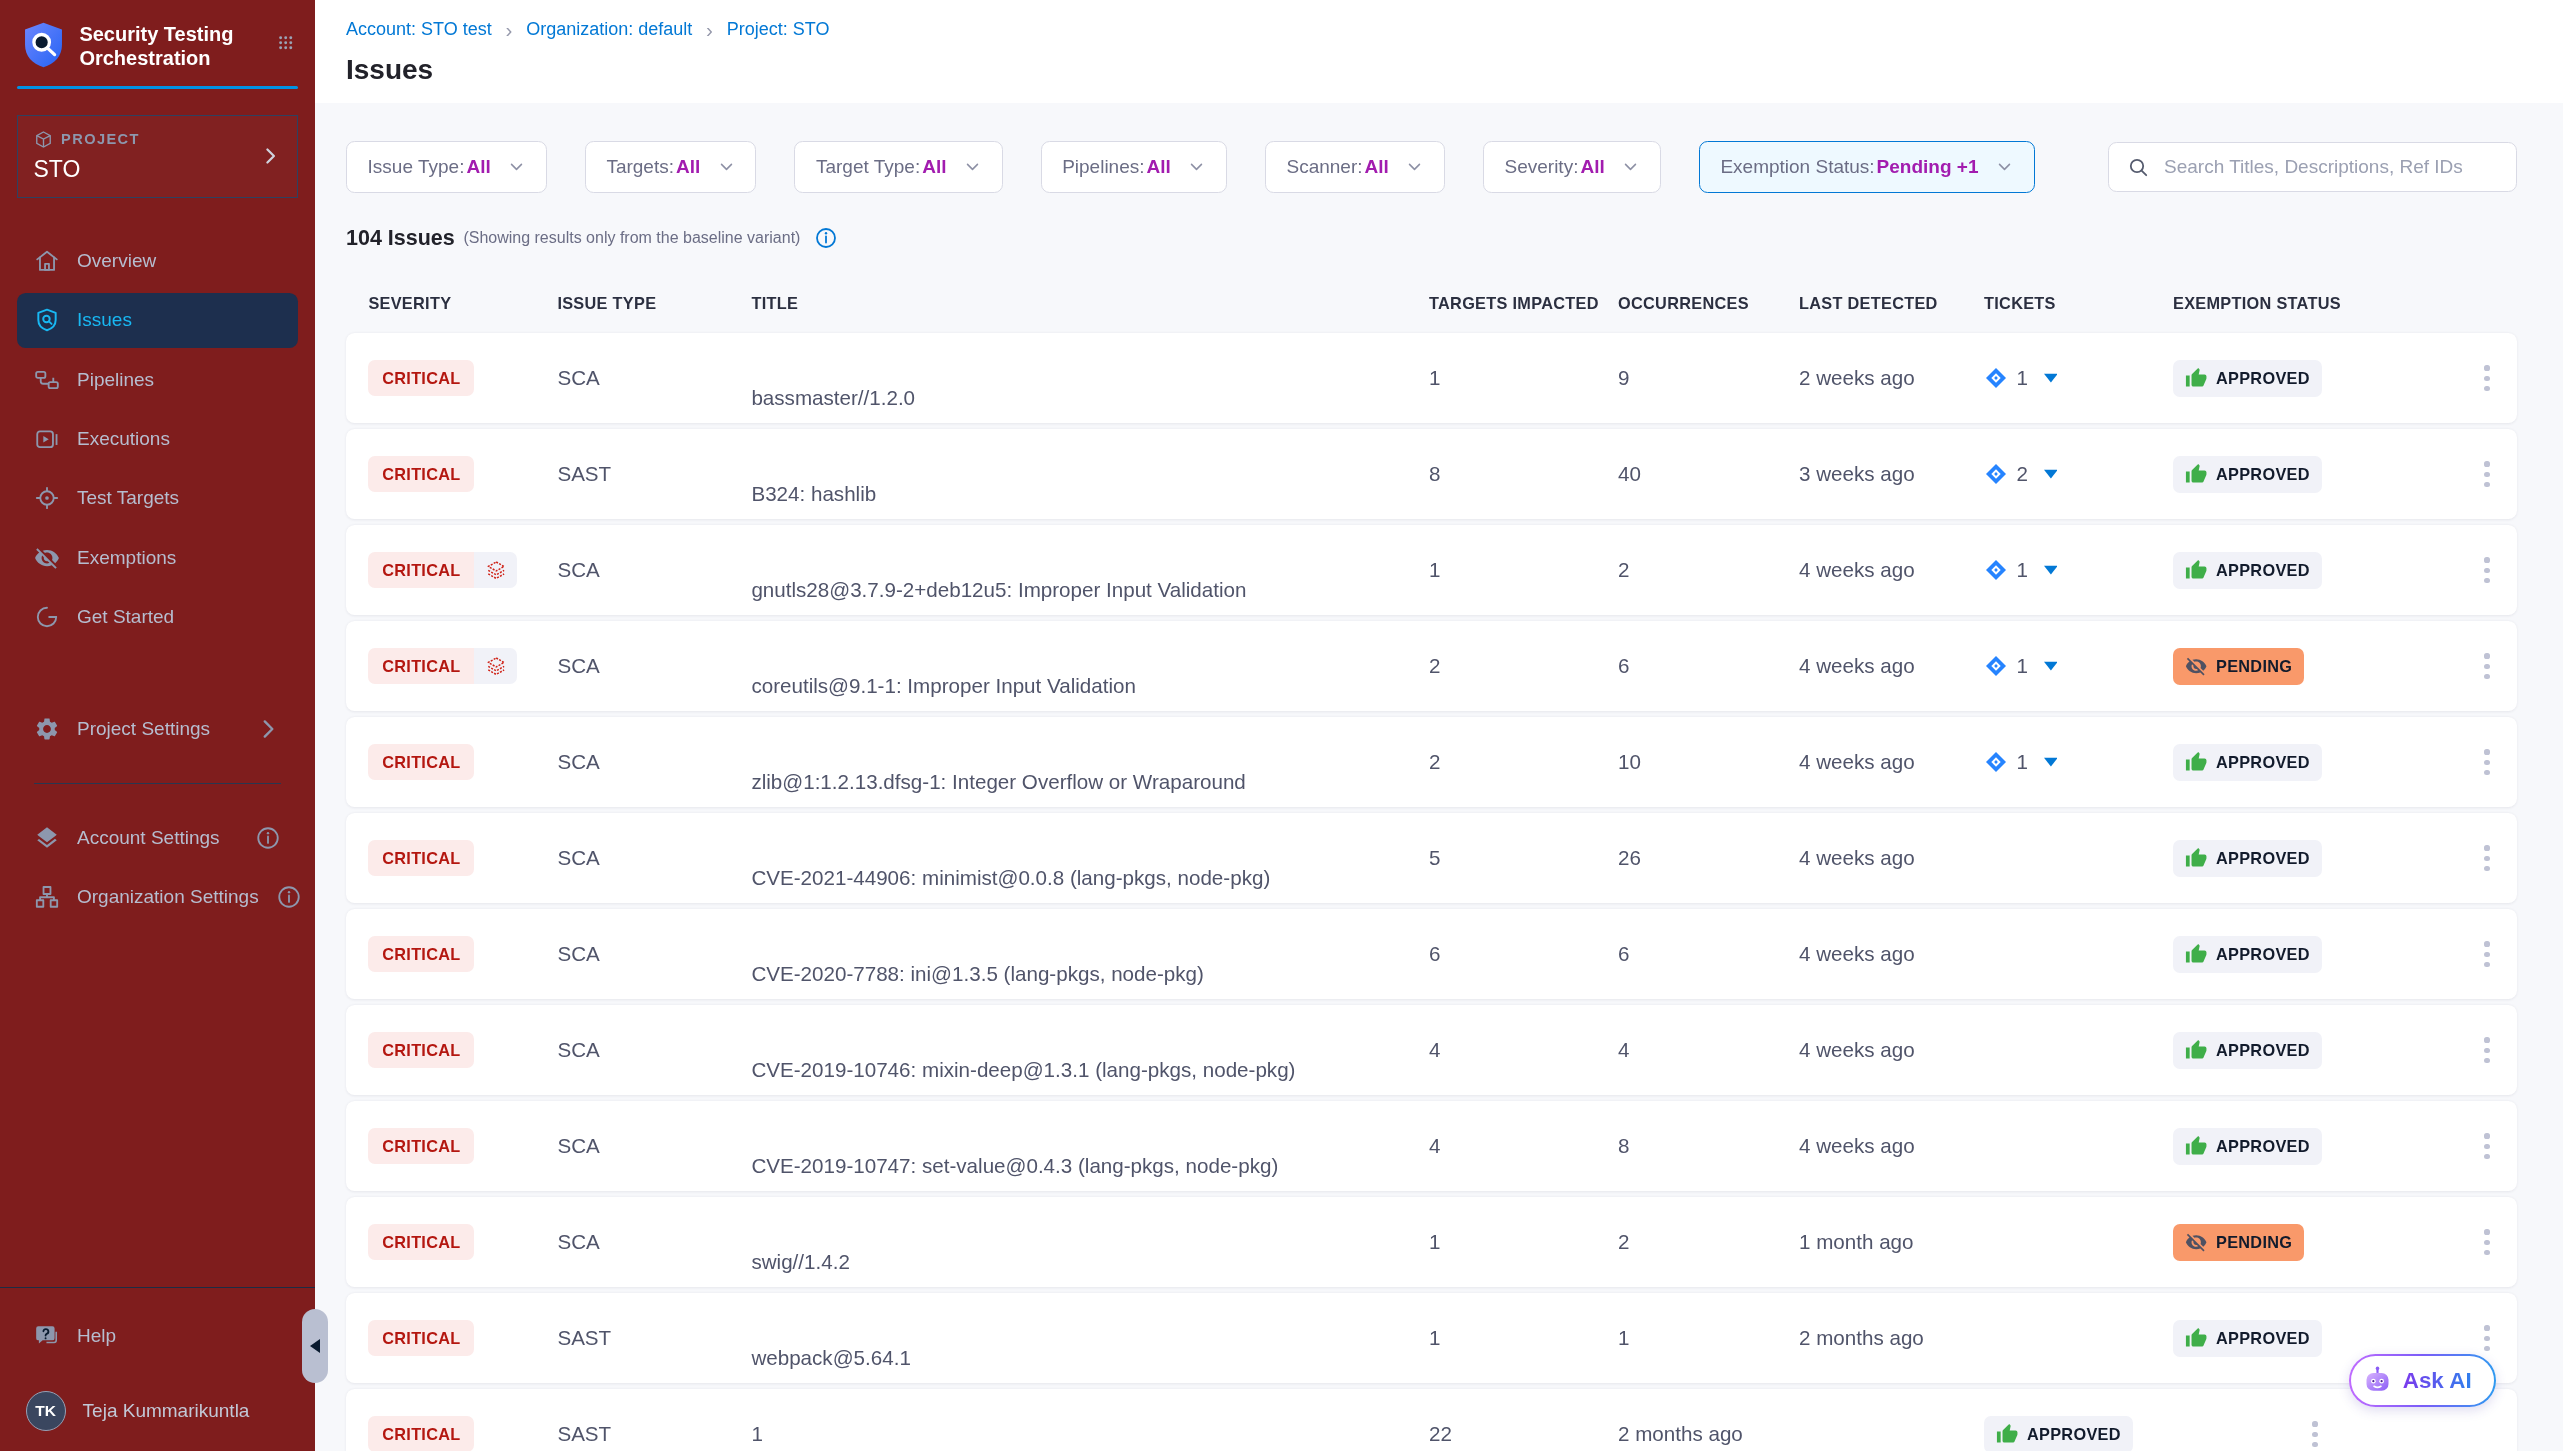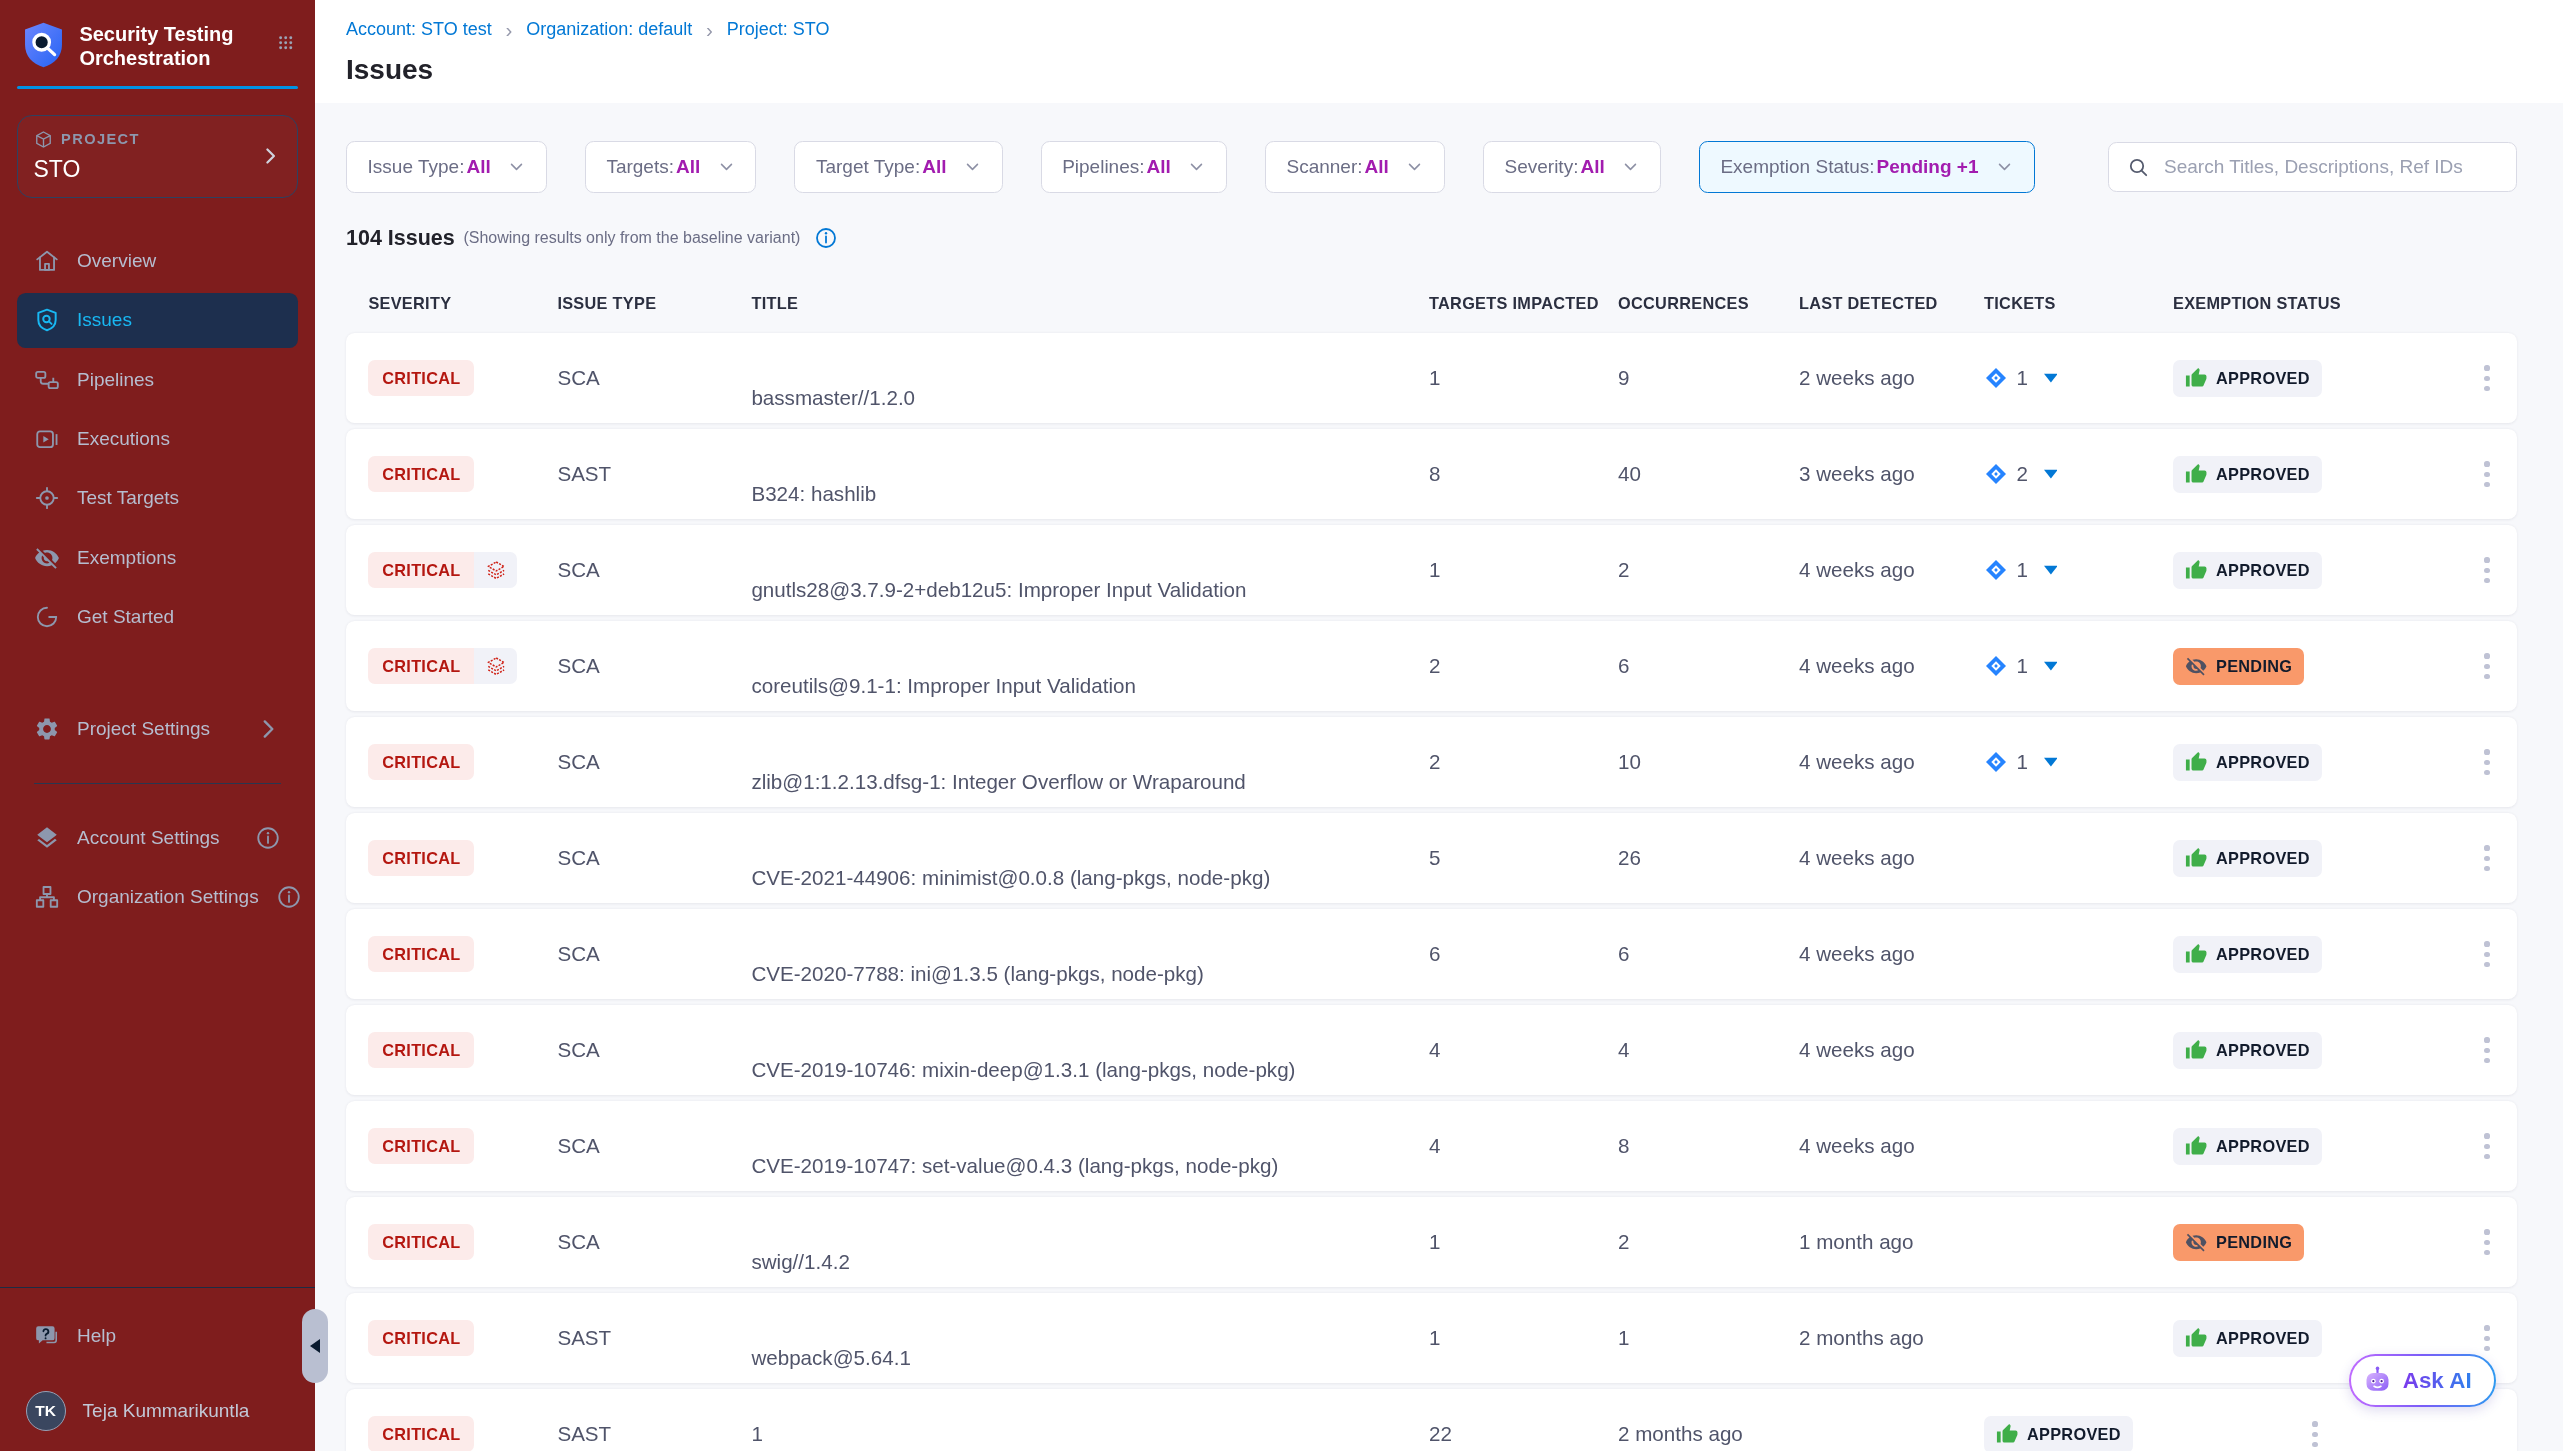--- a/index.html
+++ b/index.html
@@ -16,21 +16,21 @@
     width: 315px; flex: 0 0 315px; background:#7f1d1d; color:#a9b1c7;
     display:flex; flex-direction:column; position:relative; z-index:2;
   }
   .logo-row { display:flex; align-items:flex-start; gap:13.8px; padding:20.6px 20.6px 15.5px 20.6px; }
   .logo-row svg.logo { width:45px; height:48px; flex:0 0 45px; }
   .app-title { font-size:20px; font-weight:bold; color:#fff; line-height:24px; padding-top:1.7px; }
   .grid-icon { margin-left:auto; margin-top:8.6px; cursor:pointer; }
   .blue-line { height:3.4px; background:#0092e4; margin:0 17px; border-radius:1.7px; }
 
   .project-card {
-    margin:26px 17px 0; border:1.3px solid #2e4160; border-radius:15px;
+    margin:26px 17px 0; border:1.3px solid #2e4160; border-radius:0;
     padding:13.8px 15.5px; position:relative; cursor:pointer; background:rgba(255,255,255,0.02);
   }
   .proj-label { display:flex; align-items:center; gap:8.6px; font-size:14.6px; font-weight:bold;
     letter-spacing:1.4px; color:#8d97ad; }
   .proj-name { font-size:23px; color:#fff; margin-top:6.9px; }
   .proj-chev { position:absolute; right:15.5px; top:50%; transform:translateY(-50%); color:#cfd3de; }
 
   .nav { margin-top:36px; display:flex; flex-direction:column; gap:4.3px; padding:0 17px; }
   .nav-item {
     display:flex; align-items:center; gap:17px; height:55px; padding:0 17px;

